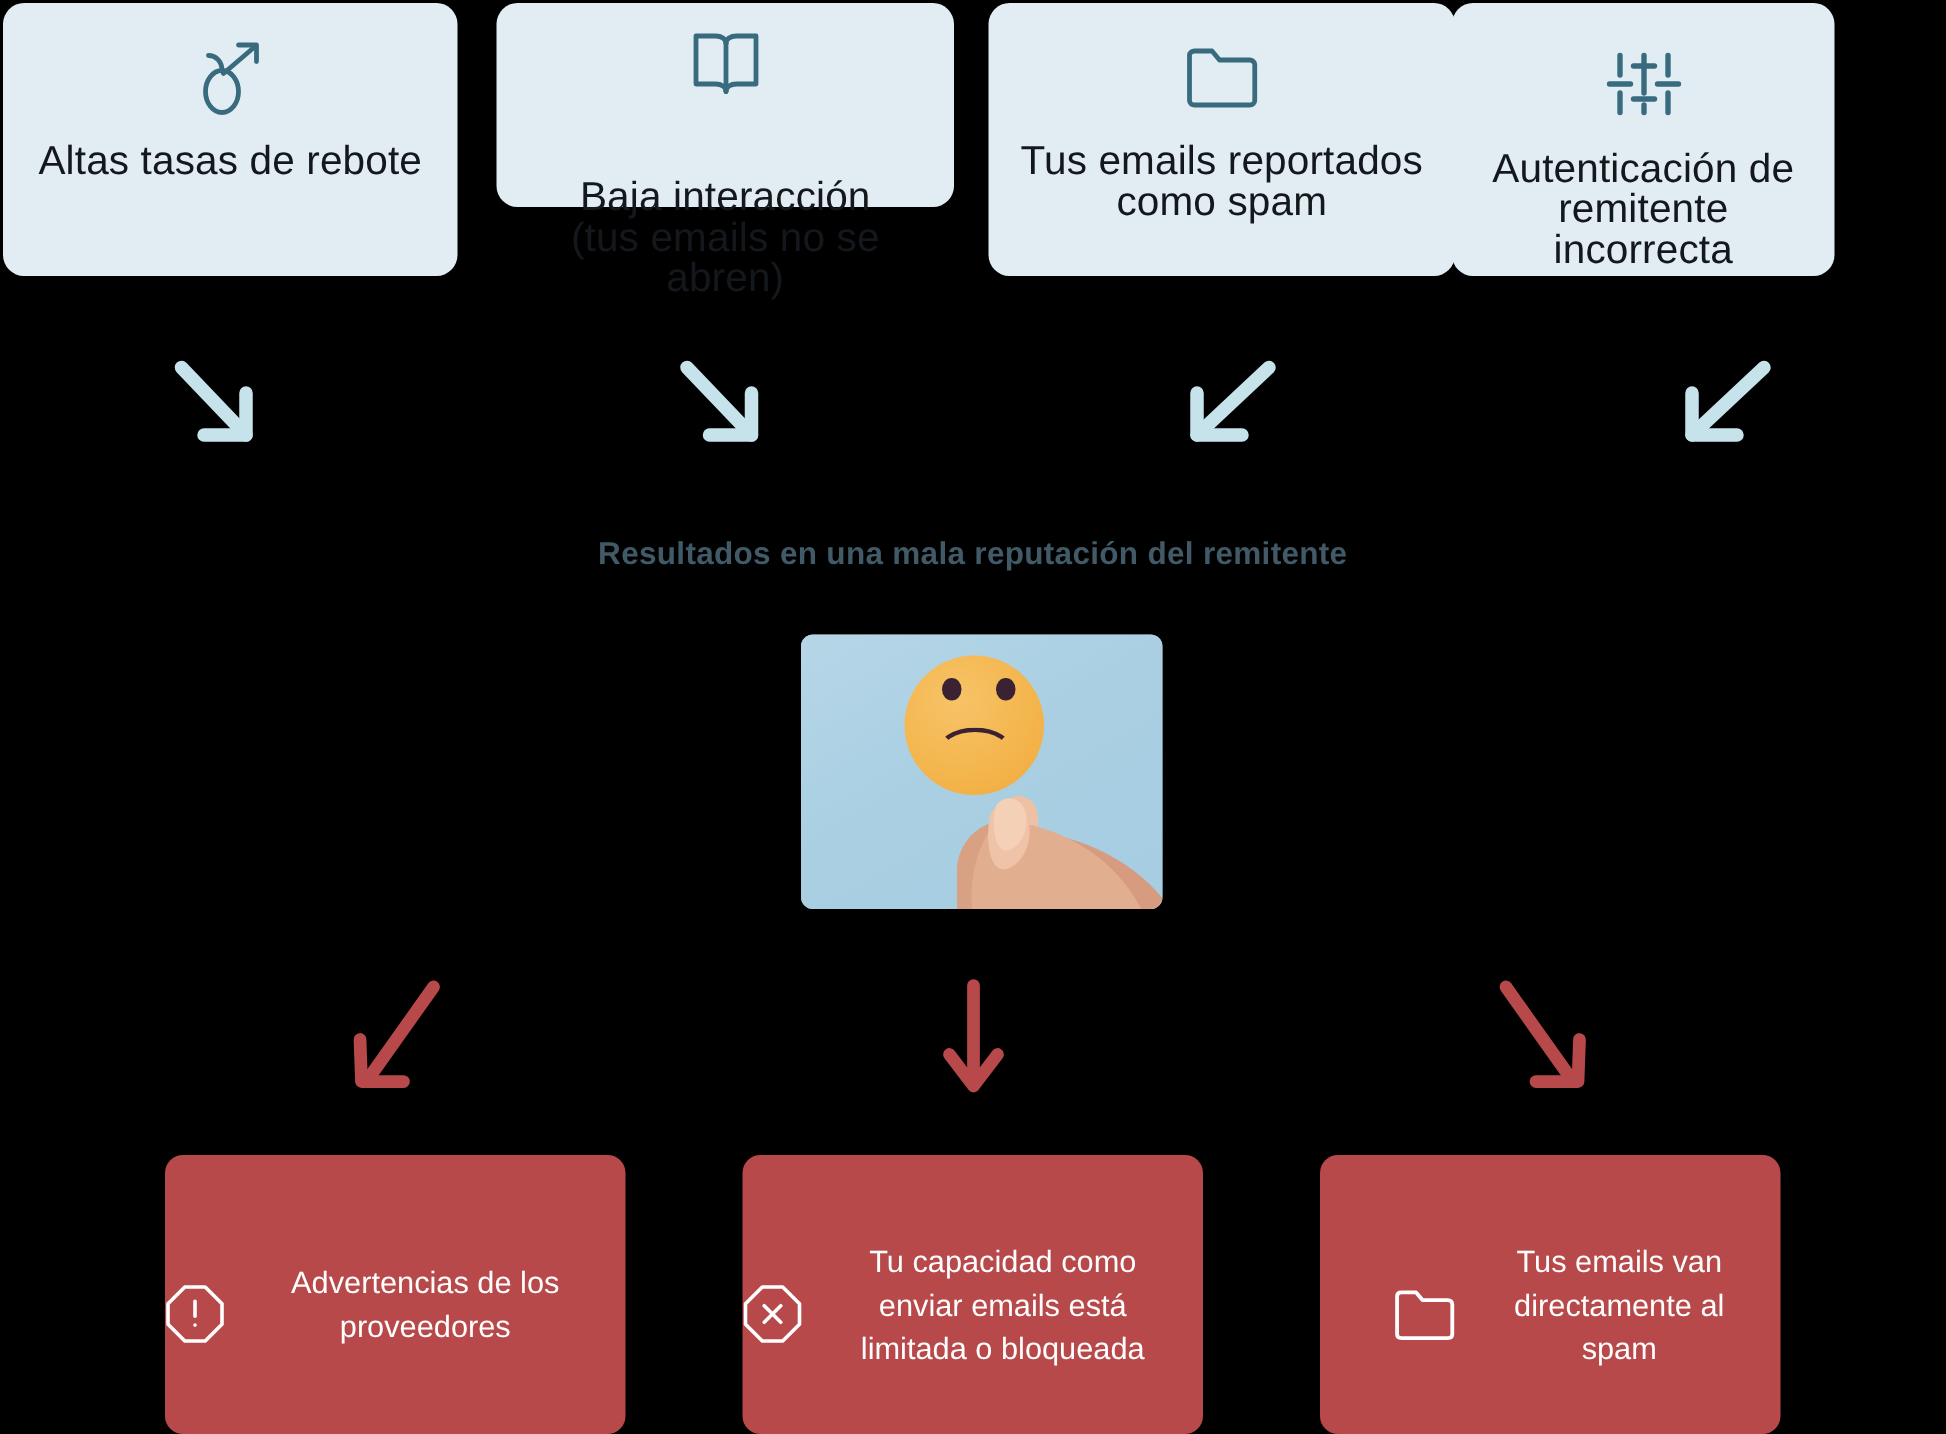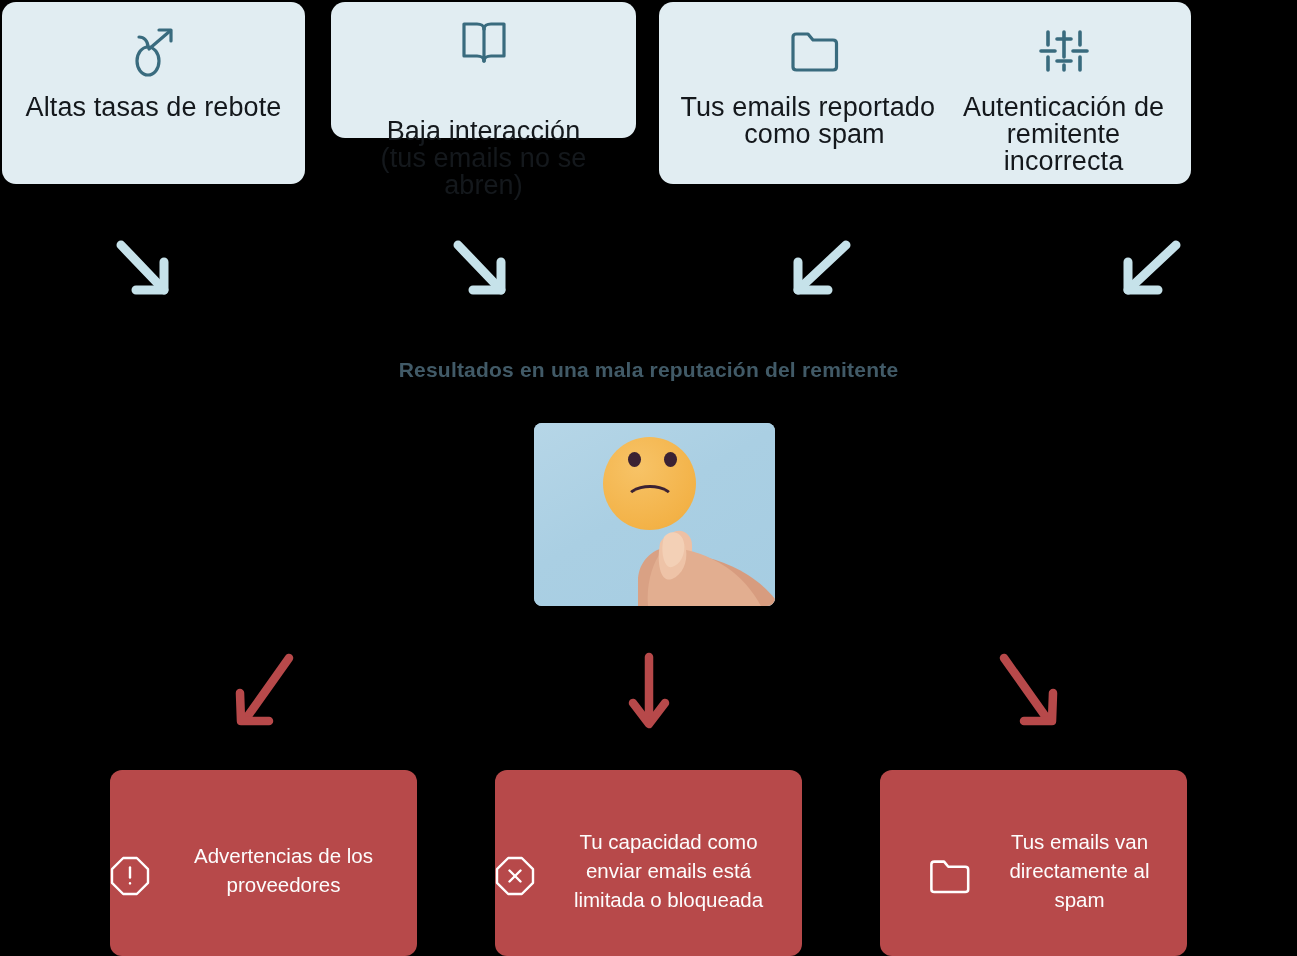--- a/index.html
+++ b/index.html
@@ -184,21 +184,21 @@
 
   <div class="cause-card" style="left:659px; top:2px; width:311px; height:182px;">
     <div class="icon-wrap">
       <svg width="52" height="44" viewBox="0 0 52 44" fill="none" stroke="#396b7e" stroke-width="3.2" stroke-linecap="round" stroke-linejoin="round">
         <path d="M4 38 L4 8 C4 6 5.5 5 7.5 5 L19 5 L24 11 L44 11 C46 11 47.5 12.3 47.5 14.3 L47.5 38 C47.5 40 46 41 44 41 L7.5 41 C5.5 41 4 40 4 38 Z"></path>
       </svg>
     </div>
     <div class="card-label">Tus emails reportados como spam</div>
   </div>
 
-  <div class="cause-card" style="left:936px; top:2px; width:255px; height:182px;">
+  <div class="cause-card" style="left:968px; top:2px; width:255px; height:182px;justify-content:center;">
     <div class="icon-wrap">
       <svg width="50" height="48" viewBox="0 0 50 48" fill="none" stroke="#396b7e" stroke-width="3.6" stroke-linecap="round">
         <path d="M9 5 L9 18"></path>
         <path d="M9 30 L9 43"></path>
         <path d="M2 24 L16 24"></path>
         <path d="M25 5 L25 30"></path>
         <path d="M25 38 L25 43"></path>
         <path d="M18 34 L32 34"></path>
         <path d="M41 5 L41 18"></path>
         <path d="M41 30 L41 43"></path>

